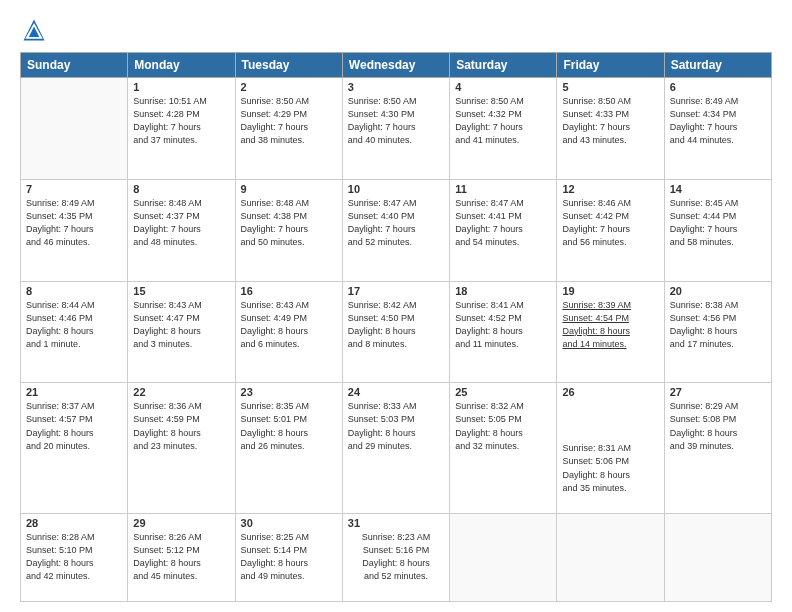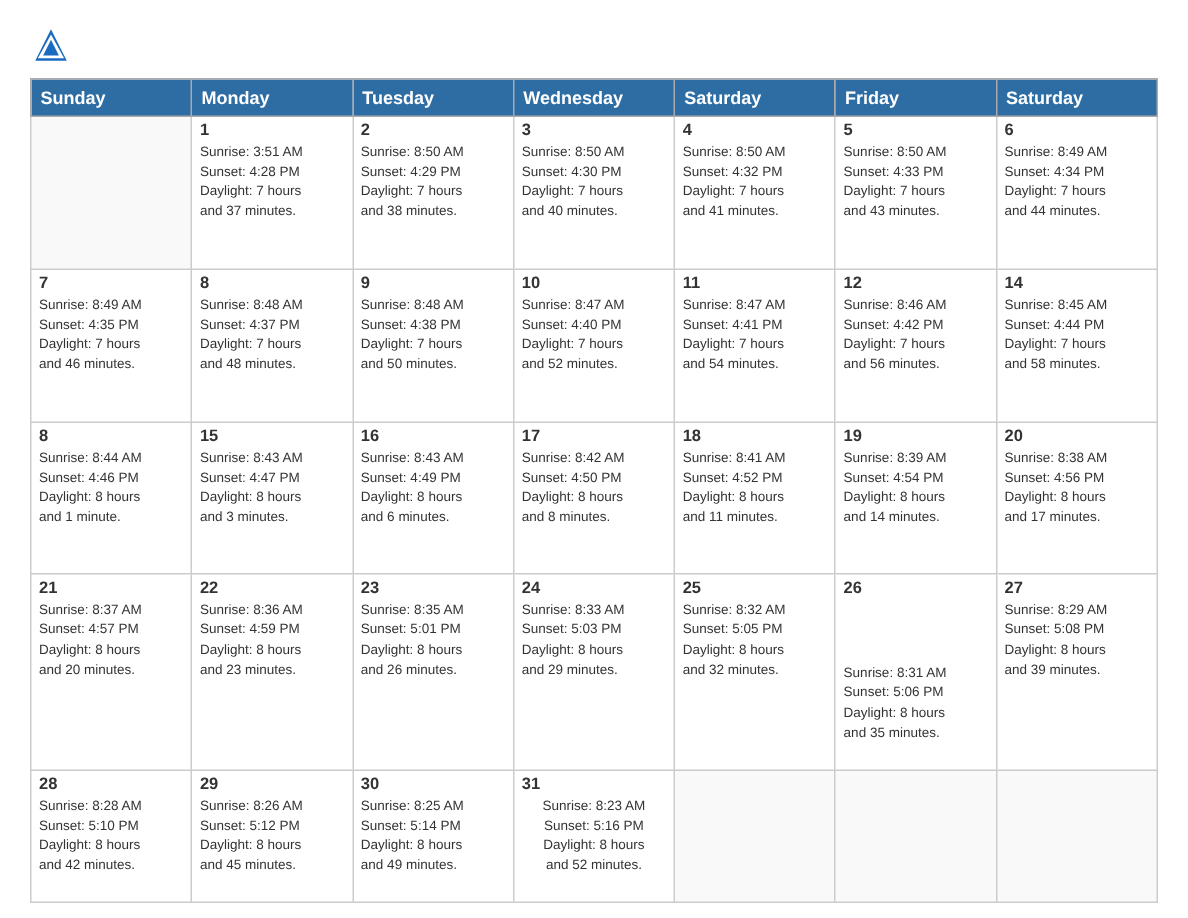--- a/index.html
+++ b/index.html
@@ -139,21 +139,21 @@
             <th>Saturday</th>
             <th>Friday</th>
             <th>Saturday</th>
           </tr>
       </thead>
       <tbody id="cal-body">
       <tr>
             <td class="empty"></td>
             <td>
               <span class="day-num">1</span>
-              <div class="day-info" style="white-space: pre-line;">Sunrise: 3:51 AM
+              <div class="day-info" style="white-space: pre-line;">Sunrise: 10:51 AM
 Sunset: 4:28 PM
 Daylight: 7 hours
 and 37 minutes.</div>
             </td>
             <td>
               <span class="day-num">2</span>
               <div class="day-info" style="white-space: pre-line;">Sunrise: 8:50 AM
 Sunset: 4:29 PM
 Daylight: 7 hours
 and 38 minutes.</div>
@@ -269,21 +269,21 @@
             </td>
             <td>
               <span class="day-num">18</span>
               <div class="day-info" style="white-space: pre-line;">Sunrise: 8:41 AM
 Sunset: 4:52 PM
 Daylight: 8 hours
 and 11 minutes.</div>
             </td>
             <td>
               <span class="day-num">19</span>
-              <div class="day-info" style="white-space: pre-line;">Sunrise: 8:39 AM
+              <div class="day-info" style="white-space: pre-line; text-decoration: underline;">Sunrise: 8:39 AM
 Sunset: 4:54 PM
 Daylight: 8 hours
 and 14 minutes.</div>
             </td>
             <td>
               <span class="day-num">20</span>
               <div class="day-info" style="white-space: pre-line;">Sunrise: 8:38 AM
 Sunset: 4:56 PM
 Daylight: 8 hours
 and 17 minutes.</div>

